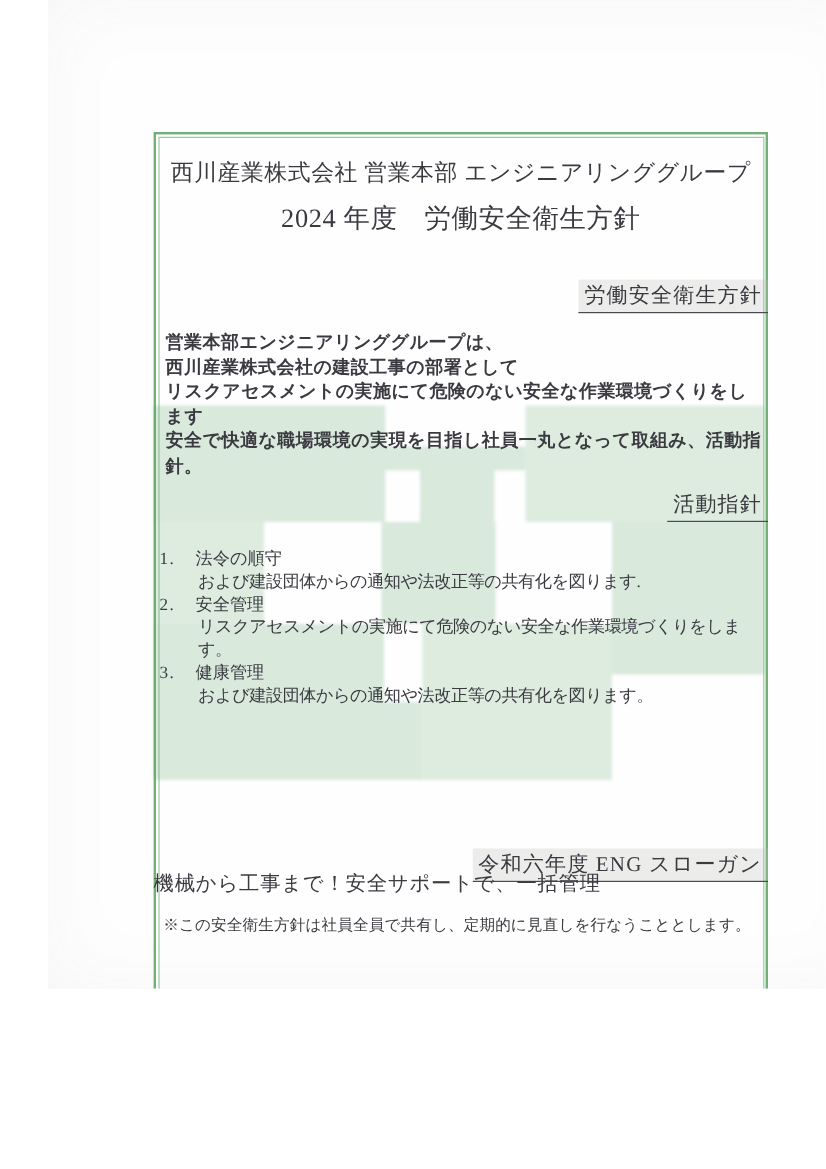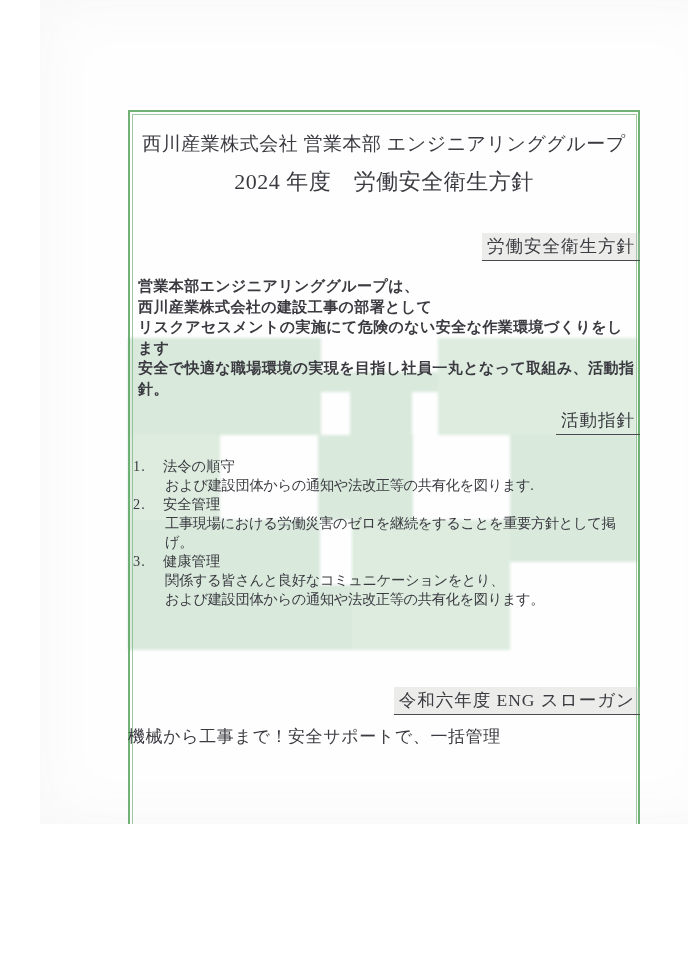--- a/index.html
+++ b/index.html
@@ -17,21 +17,21 @@
   .wm{position:absolute;inset:0;filter:blur(1.4px);}
   .wmr{position:absolute;background:#d9e9dc;}
   .wmr.alt{background:#ddecdf;}
   
   .tb{position:absolute;left:0;right:0;}
   .t-company{top:21px;text-align:center;font-size:19px;letter-spacing:0.5px;}
   .t-year{top:57px;text-align:center;font-size:22px;letter-spacing:0.5px;}
   .hwrap{text-align:right;}
   .h-policy{top:123px;}
   .h-guide{top:297px;}
-  .h-slogan{top:577px;border-radius:10px;}
+  .h-slogan{top:597px;border-radius:10px;}
   .hl{display:inline-block;font-size:17.5px;letter-spacing:1px;
       border-bottom:1.2px solid #4a4a50;padding:1px 5px 2px 5px;}
   .hl.gray{background:rgba(190,190,188,0.28);}
   .para{top:166px;left:10px;right:4px;font-size:15px;line-height:20.5px;letter-spacing:0.4px;font-weight:bold;}
   .list{top:347px;left:5px;right:2px;font-size:14.3px;line-height:19px;}
   .num{display:inline-block;width:30px;letter-spacing:1px;}
   .det{padding-left:32px;letter-spacing:-0.4px;}
   .slogan{top:615px;text-align:left;font-size:17px;letter-spacing:0.6px;}
   .footnote{top:652px;left:8px;right:2px;font-size:13px;letter-spacing:0.1px;}
 </style>
@@ -75,28 +75,28 @@
       <span class="hl">活動指針</span>
     </div>
     <div class="tb list">
       <div class="li">
         <span class="num">1.</span><span class="lt">法令の順守</span>
       </div>
       <div class="det">および建設団体からの通知や法改正等の共有化を図ります.</div>
       <div class="li">
         <span class="num">2.</span><span class="lt">安全管理</span>
       </div>
-      <div class="det">工事現場における労働災害のゼロを継続をすることを重要方針として掲げ。</div>
+      <div class="det">リスクアセスメントの実施にて危険のない安全な作業環境づくりをします。</div>
       <div class="li">
         <span class="num">3.</span><span class="lt">健康管理</span>
       </div>
-      <div class="det">関係する皆さんと良好なコミュニケーションをとり、</div>
       <div class="det">および建設団体からの通知や法改正等の共有化を図ります。</div>
     </div>
 
     <div class="tb hwrap h-slogan">
       <span class="hl gray">令和六年度 ENG スローガン</span>
     </div>
     <div class="tb slogan">機械から工事まで！安全サポートで、一括管理</div>
 
+    <div class="tb footnote">※この安全衛生方針は社員全員で共有し、定期的に見直しを行なうこととします。</div>
 
   </div>
 </div>
 
 </body></html>

